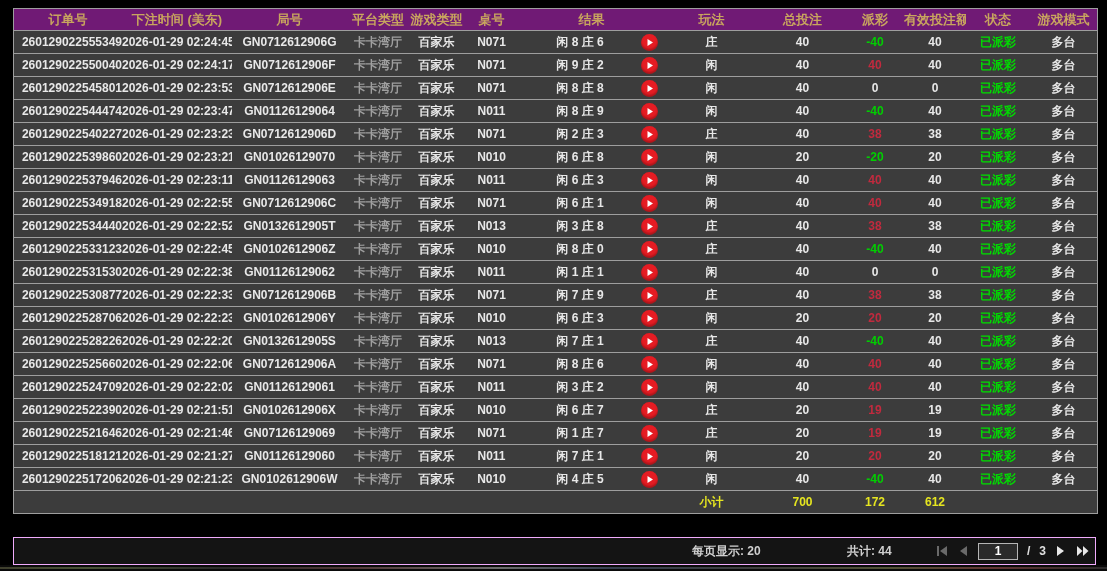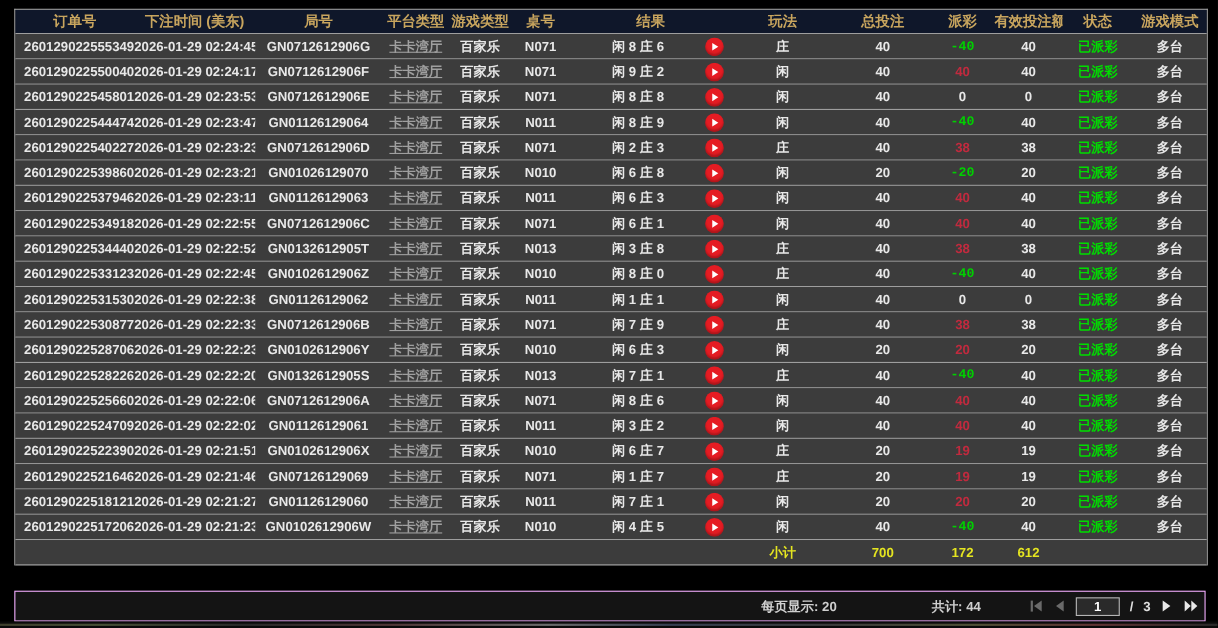--- a/index.html
+++ b/index.html
@@ -14,42 +14,42 @@
     background:#3c3c3c;
   }
   .tr{
     display:grid;
     grid-template-columns:108px 110px 115px 62px 55px 55px 145px 95px 87px 58px 62px 64px 67px;
     align-items:center;
     border-bottom:1px solid #9e9e9e;
     height:22px;
     background:#3c3c3c;
   }
-  .thead{height:21px;background:#0f172a;}
+  .thead{height:21px;background:#701a75;}
   .th{
     color:#c8a55e;font-size:13px;font-weight:bold;text-align:center;
     white-space:nowrap;overflow:hidden;
   }
   .td{
     color:#e8e8e8;font-size:12px;font-weight:bold;text-align:center;
     white-space:nowrap;overflow:hidden;
   }
   .c-order{text-align:right;padding-left:5px;}
-  .c-platform{color:#9f9f9f;text-decoration:underline;}
+  .c-platform{color:#9f9f9f;}
   .c-result{display:flex;align-items:center;}
   .result-text{flex:1;text-align:center;}
   .play-btn{
     width:17px;height:17px;border-radius:50%;background:#e51c23;
     display:inline-flex;align-items:center;justify-content:center;
     margin-right:6px;flex:0 0 auto;cursor:pointer;
     box-shadow:inset 0 -2px 2px rgba(0,0,0,.25);
   }
   .play-btn svg{display:block;}
   .pay-pos{color:#c12a3e;}
-  .pay-neg{color:#00cf00;font-family:Liberation Mono, monospace;}
+  .pay-neg{color:#00cf00;}
   .pay-zero{color:#e8e8e8;}
   .c-status{color:#00dd00;}
   .sumrow .td{color:#e5e520;}
   .footer{
     position:absolute;left:13px;top:537px;width:1081px;height:26px;
     background:#141414;border:1px solid #f0abfc;
     color:#cfcfcf;font-size:12px;font-weight:bold;
   }
   .footer .fitem{position:absolute;top:5px;white-space:nowrap;}
   .f-perpage{left:678px;}

